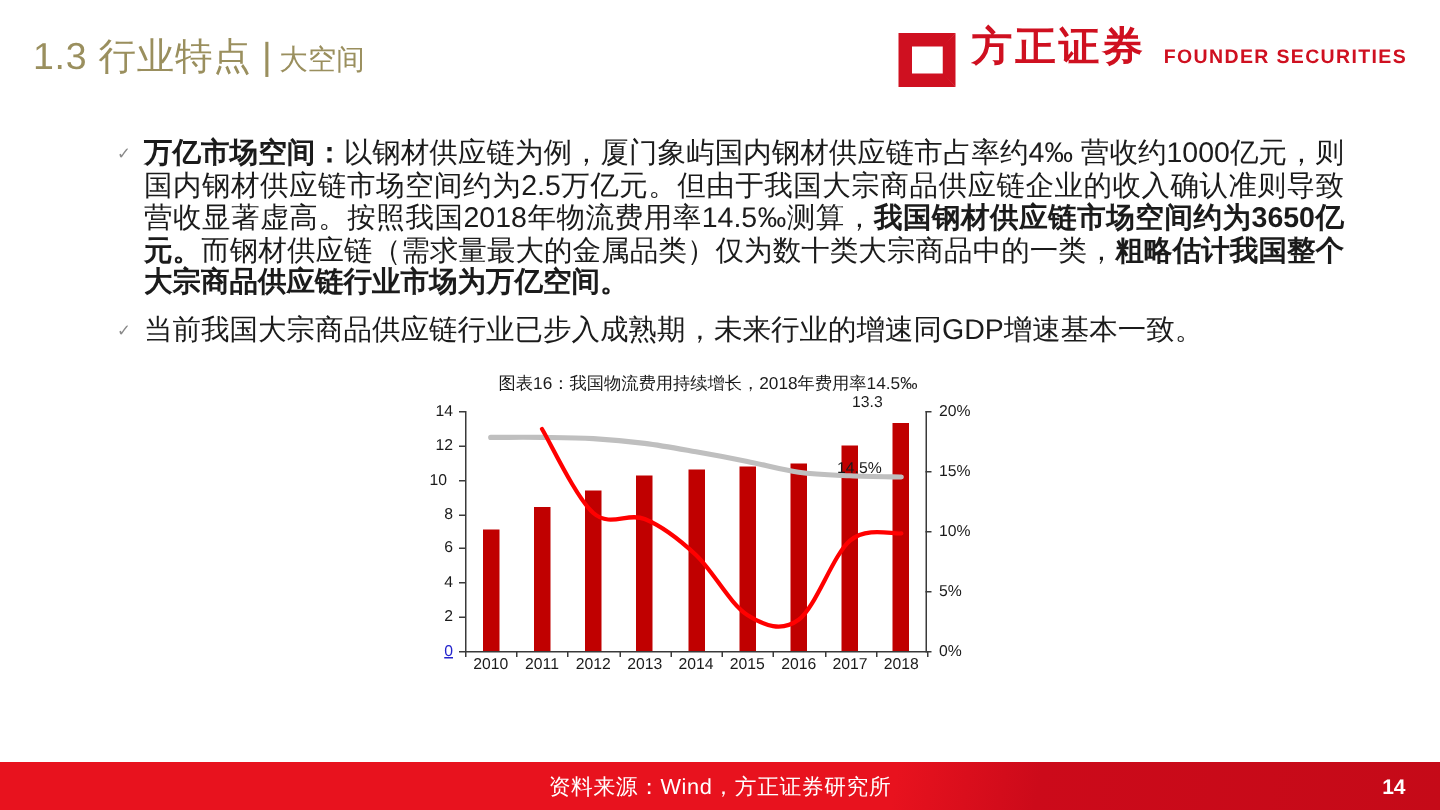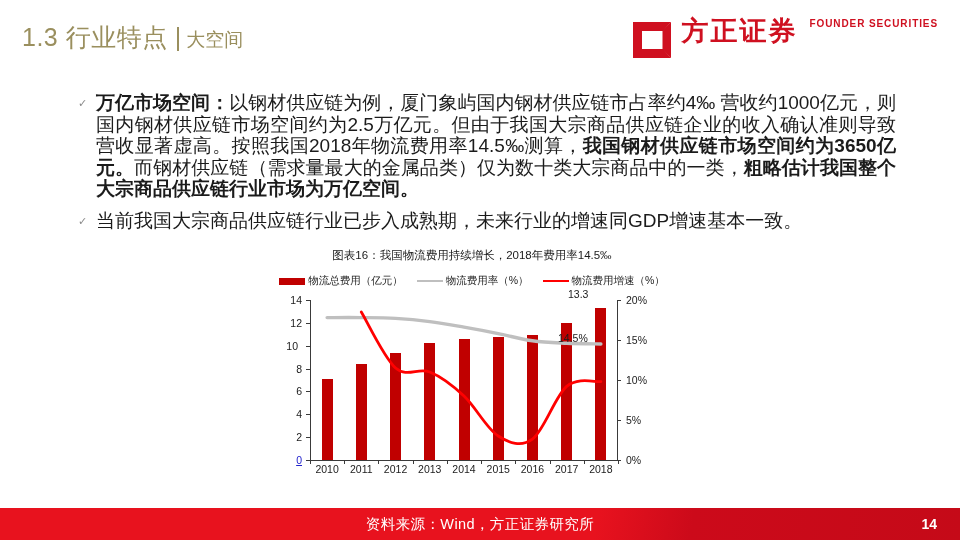--- a/index.html
+++ b/index.html
@@ -22,21 +22,21 @@
   }
   .title-sep{font-size:25px;color:#9a8f5e;margin:0 5px 0 7px;}
   .title-sub{font-size:19px;color:#9a8f5e;}
 
   
   .logo{position:absolute;right:22px;top:18px;display:flex;align-items:flex-start;}
   .logo-mark{width:42px;height:40px;position:relative;margin-right:9px;margin-top:2px;}
   .logo-text{display:flex;flex-direction:row;align-items:flex-start;}
   .logo-cn{font-size:27px;color:#cf1020;font-weight:bold;letter-spacing:2px;line-height:1;
            font-family:"Liberation Sans","DejaVu Sans",sans-serif;}
-  .logo-en{font-size:10px;color:#cf1020;font-weight:bold;letter-spacing:.9px;margin-top:0;
+  .logo-en{font-size:13px;color:#cf1020;font-weight:bold;letter-spacing:.9px;margin-top:12px;
            font-family:"Liberation Sans","DejaVu Sans",sans-serif;padding-left:12px;}
 
   
   .content{position:absolute;left:78px;top:92px;width:830px;}
   .bullet-row{display:flex;align-items:flex-start;margin-bottom:10px;}
   .bullet-mark{
     width:18px;flex:0 0 18px;color:#8a8a8a;font-size:11px;line-height:20px;
     transform:translateY(1px);
   }
   .bullet-text{
@@ -140,34 +140,20 @@
 
     <div class="bullet-row para2">
       <div class="bullet-mark">✓</div>
       <div class="bullet-text">当前我国大宗商品供应链行业已步入成熟期，未来行业的增速同GDP增速基本一致。</div>
     </div>
   </div>
 
   <div class="chart-block">
     <div class="chart-title">图表16：我国物流费用持续增长，2018年费用率14.5‰</div>
 
-    <div class="legend">
-      <div class="legend-item">
-        <span class="swatch-bar"></span>
-        <span>物流总费用（亿元）</span>
-      </div>
-      <div class="legend-item">
-        <span class="swatch-line"></span>
-        <span>物流费用率（%）</span>
-      </div>
-      <div class="legend-item">
-        <span class="swatch-line-red"></span>
-        <span>物流费用增速（%）</span>
-      </div>
-    </div>
 
     <div class="plot">
       <div class="axis-left"></div>
       <div class="axis-right"></div>
       <div class="axis-bottom"></div>
 
       <div id="yticks-left">
           <div class="ytick ytick-zero" style="top: 160px; right: 370px;">0</div>
           <div class="ytick-mark" style="top: 160px; left: 34px;"></div>
           <div class="ytick" style="top: 137.143px; right: 370px;">2</div>

